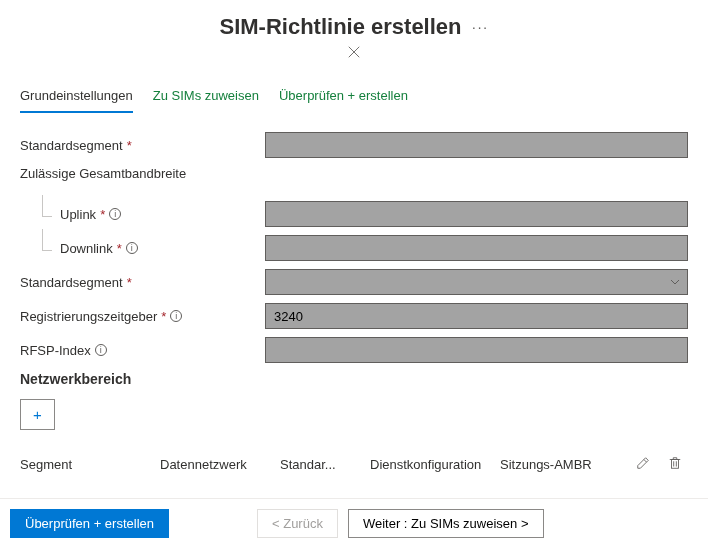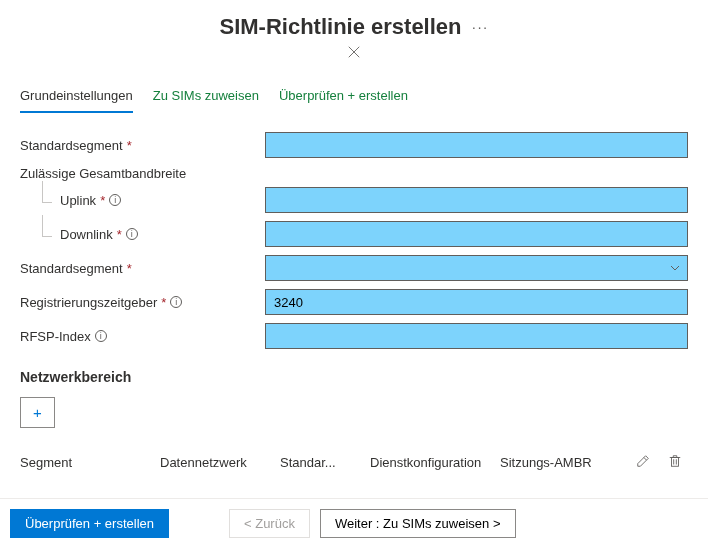--- a/index.html
+++ b/index.html
@@ -77,33 +77,33 @@
     font-size: 9px; color:#605e5c; line-height:1;
   }
   .input-col { flex: 1; }
   .text-input, .select-input {
     width: 100%;
     height: 26px;
     border: 1px solid #605e5c;
     padding: 2px 8px;
     font-size: 13px;
     font-family: inherit;
-    background: #7dd3fc;
+    background: #a3a3a3;
   }
   .select-wrap { position: relative; }
   .select-input { padding-right: 24px; }
   .chevron {
     position: absolute; right: 8px; top: 50%; transform: translateY(-50%);
     pointer-events: none;
   }
-  .group-label { font-size: 13px; margin-bottom: 6px; }
+  .group-label { font-size: 13px; margin-bottom: 20px; }
   .section-title {
     font-weight: 600;
     font-size: 14px;
-    margin-top: 20px;
+    margin-top: 8px;
     margin-bottom: 12px;
   }
   .add-btn {
     display: inline-flex;
     align-items: center;
     gap: 8px;
     border: 1px solid #8a8886;
     background: #fff;
     padding: 6px 12px;
     font-size: 13px;
@@ -144,21 +144,21 @@
   }
   .btn-primary {
     background: #0078d4;
     color: #fff;
     border: 1px solid #0078d4;
     padding: 6px 14px;
     font-size: 13px;
     cursor: pointer;
     font-family: inherit;
   }
-  .footer-right { display:flex; gap:10px; }
+  .footer-right { display:flex; gap:10px;margin-left:28px; }
   .btn-secondary {
     background: #fff;
     border: 1px solid #8a8886;
     padding: 6px 14px;
     font-size: 13px;
     cursor: pointer;
     font-family: inherit;
   }
   .btn-disabled {
     color: #a19f9d;

